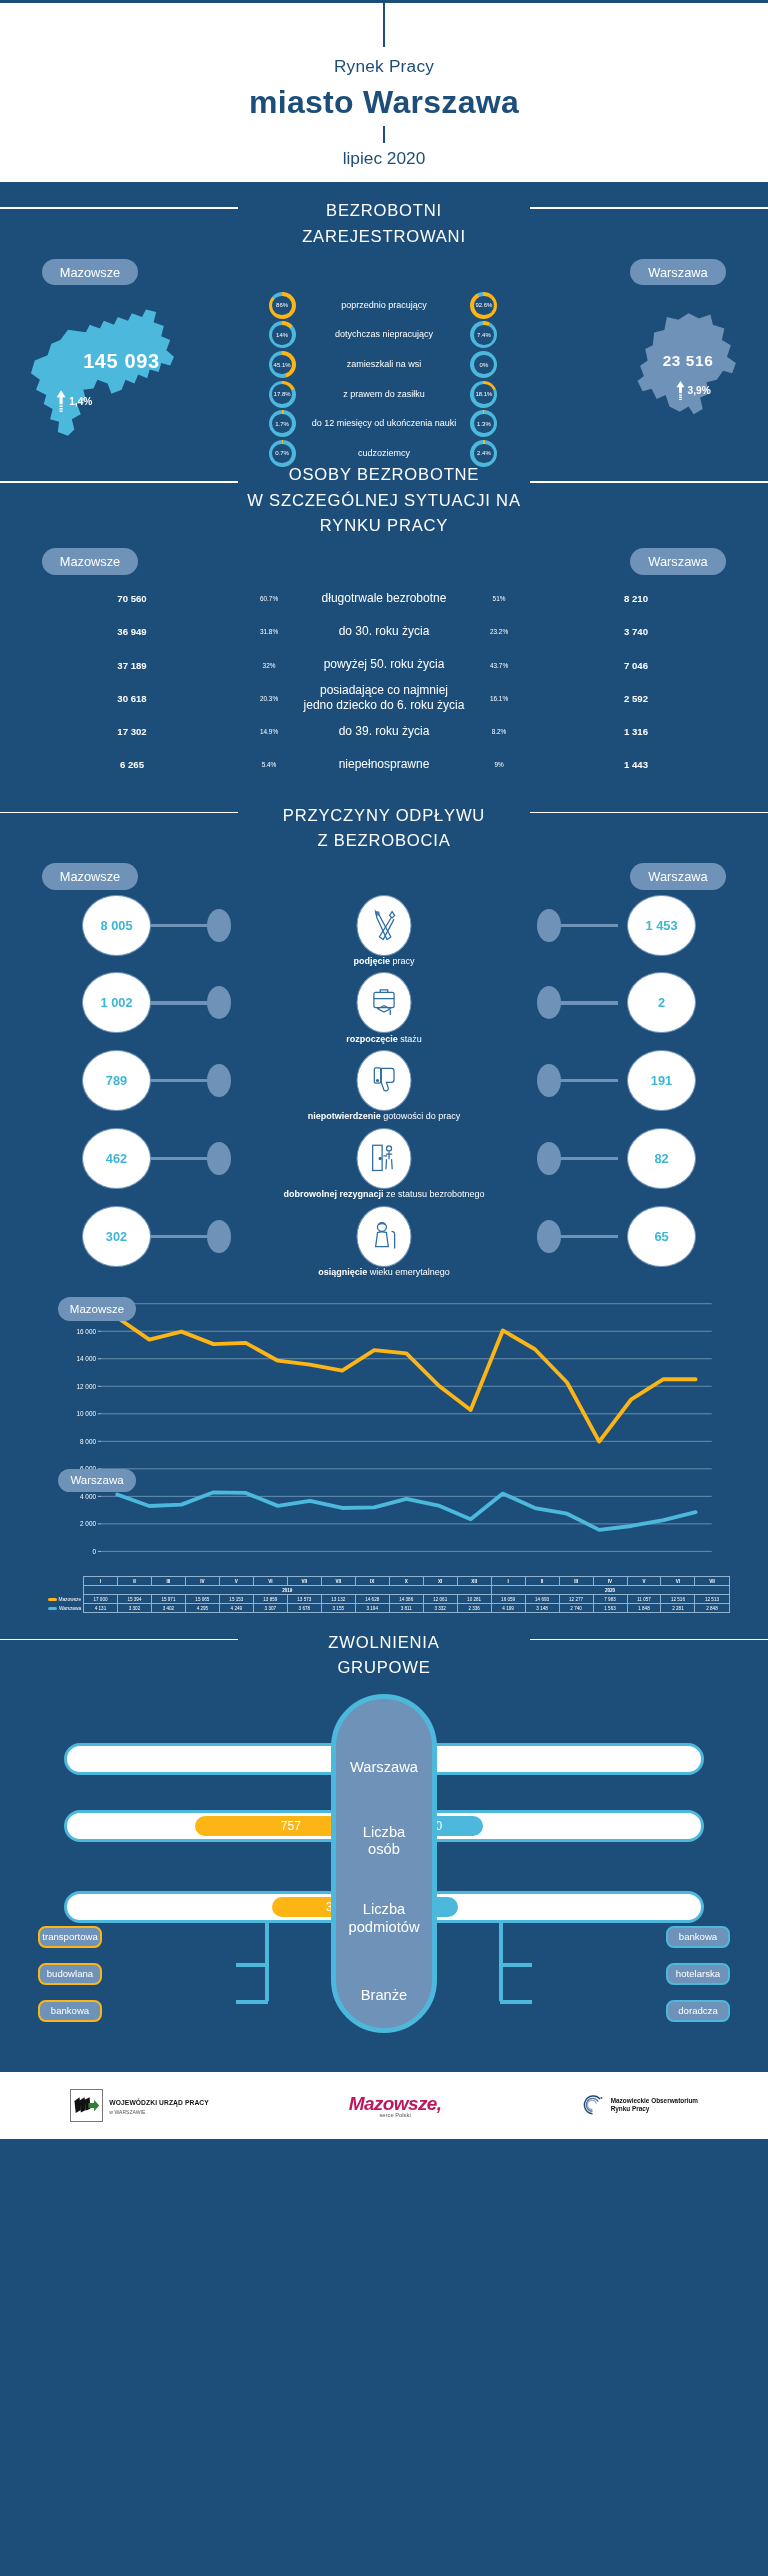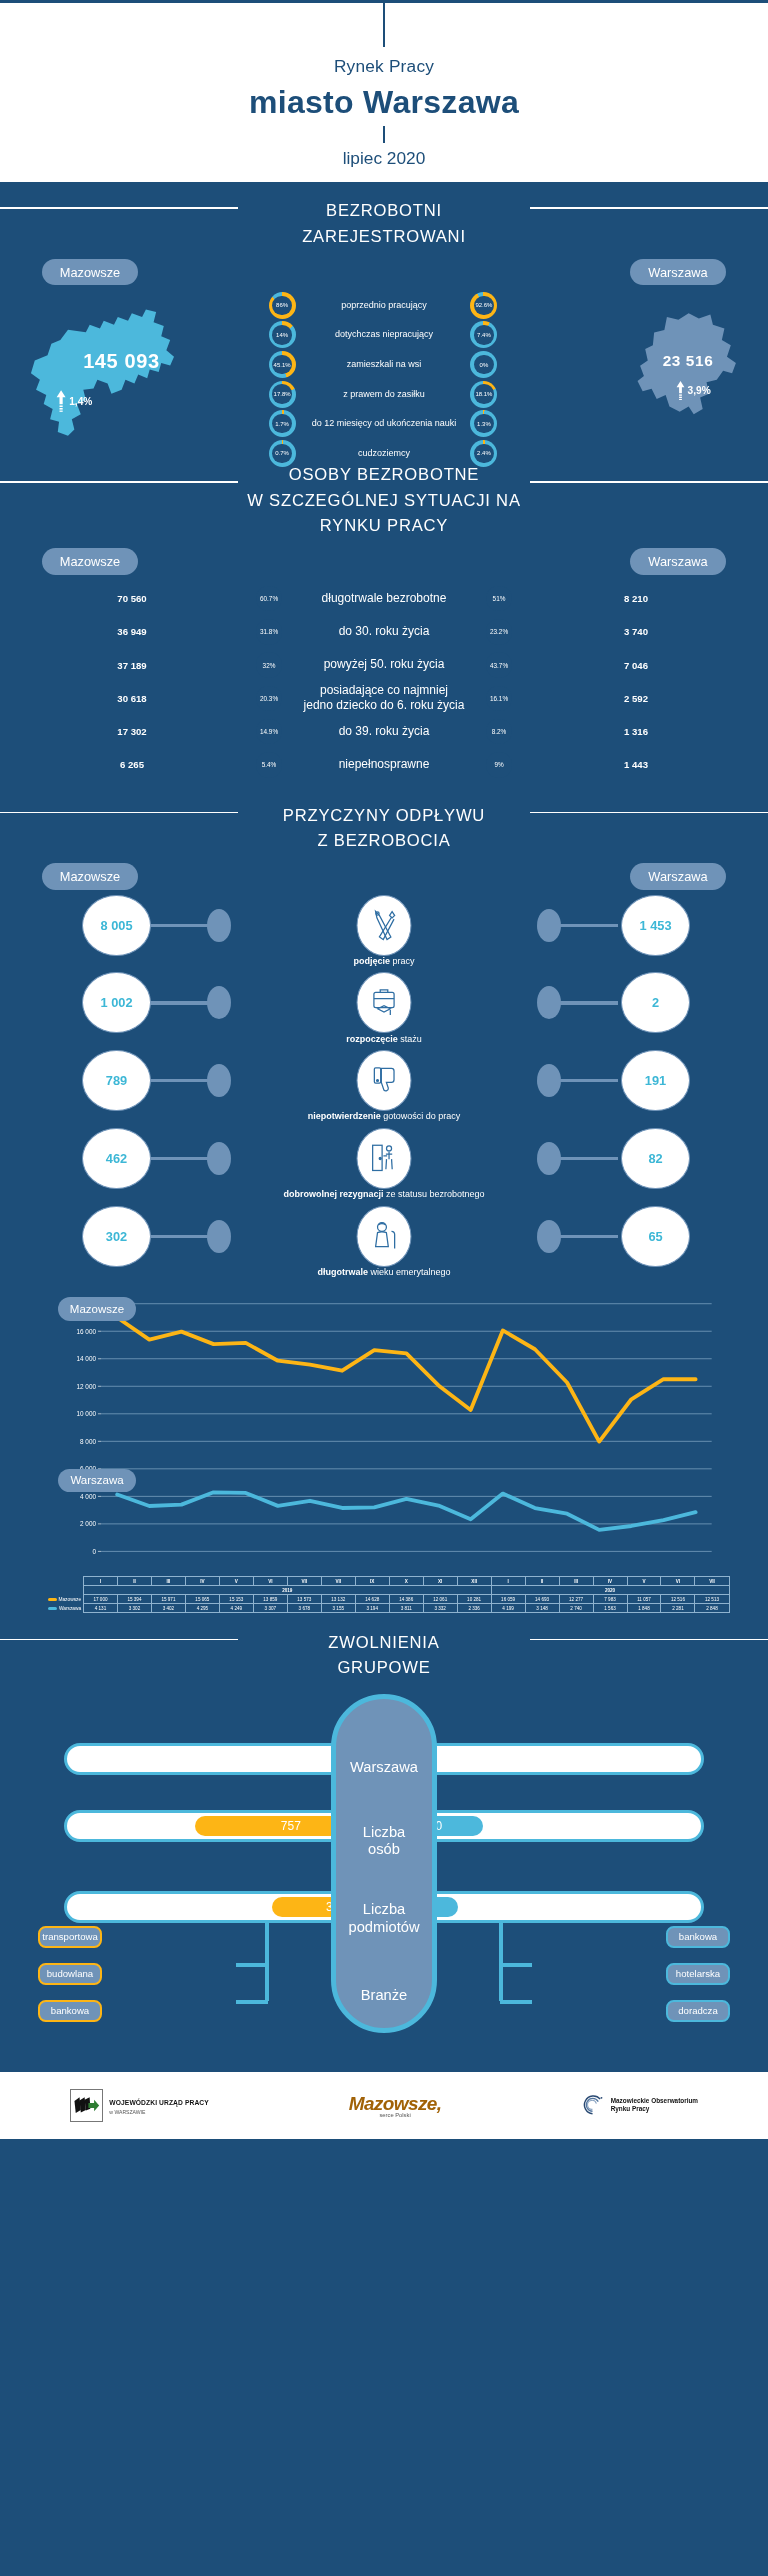--- a/index.html
+++ b/index.html
@@ -118,21 +118,21 @@
   .flow { padding: 5.1px 0 6.4px 0; }
   .flow-item { position: relative; height: 60px; }
   .bubble {
     position: absolute; width: 69px; height: 61px; top: 0;
     background: #ffffff; border-radius: 50%;
     display: flex; align-items: center; justify-content: center;
     color: #3db7d6; font-size: 12.8px; font-weight: bold;
     border: 1.9px solid #6f93b8;
   }
   .bubble.l { left: 82px; }
-  .bubble.r { right: 78px; }
+  .bubble.r { right: 72px; }
   .knob {
     position: absolute; width: 24px; height: 33px; top: 14px;
     background: #6f93b8; border-radius: 50%;
   }
   .knob.l { left: 207px; }
   .knob.r { right: 207px; }
   .connector { position: absolute; height: 3.2px; background: #6f93b8; top: 29px; }
   .connector.l { left: 150px; width: 59px; }
   .connector.r { right: 150px; width: 59px; }
   .icon-circle {
@@ -223,21 +223,21 @@
   }
   .logo-wup { display: flex; align-items: center; gap: 6.4px; }
   .logo-box {
     width: 33px; height: 33px; border: 0.6px solid #777;
     display: flex; align-items: center; justify-content: center;
   }
   .logo-wup-txt b { color: #111; font-size: 6.7px; letter-spacing: 0.1px; }
   .logo-wup-txt span { color: #555; font-size: 5.1px; display: block;
     margin-top: 1.3px; }
   .logo-maz { text-align: center; }
-  .logo-maz .m1 { color: #a16207; font-size: 19px; font-weight: bold;
+  .logo-maz .m1 { color: #be185d; font-size: 19px; font-weight: bold;
     font-style: italic; letter-spacing: -0.6px; }
   .logo-maz .m2 { color: #555; font-size: 5.8px; margin-top: -2.6px; }
   .logo-mo { display: flex; align-items: center; gap: 3.8px; }
   .logo-mo-txt { color: #111; font-size: 6.4px; font-weight: bold;
     line-height: 1.3; }
 </style>
 </head>
 <body>
 
 <div class="page">
@@ -609,21 +609,21 @@
             <svg width="28" height="33" viewBox="0 0 44 52" fill="none" stroke="#2f6ea3" stroke-width="2">
               <circle cx="18" cy="11" r="7"></circle>
               <path d="M12 8 q6 -5 12 0"></path>
               <path d="M11 20 q7 -3 14 0 l3 22 h-20 Z"></path>
               <path d="M33 18 q5 0 5 5 v22"></path>
             </svg>
           </div>
           <div class="knob r"></div>
           <div class="bubble r">65</div>
         </div>
-        <div class="flow-cap"><b>długotrwale</b> wieku emerytalnego</div>
+        <div class="flow-cap"><b>osiągnięcie</b> wieku emerytalnego</div>
       </div>
     </div>
 
 
   <div class="chart-wrap">
     <div class="chart-pill mz">Mazowsze</div>
     <div class="chart-pill wa">Warszawa</div>
     <svg id="chart-svg" width="768" height="282" viewBox="0 0 1200 440">
         <line x1="158" x2="1112" y1="405" y2="405" stroke="#8fb3cf" stroke-width="1"></line>
         <text x="150" y="409" fill="#ffffff" font-size="10" text-anchor="end" font-family="&quot;Liberation Sans&quot;, sans-serif">0</text>

